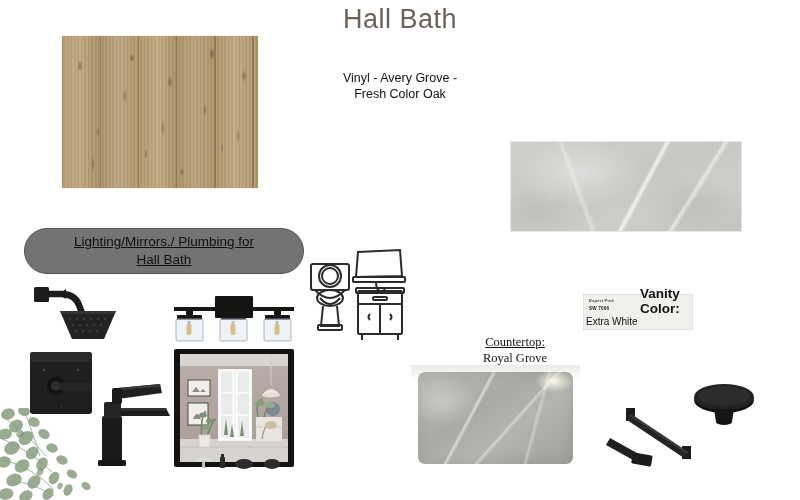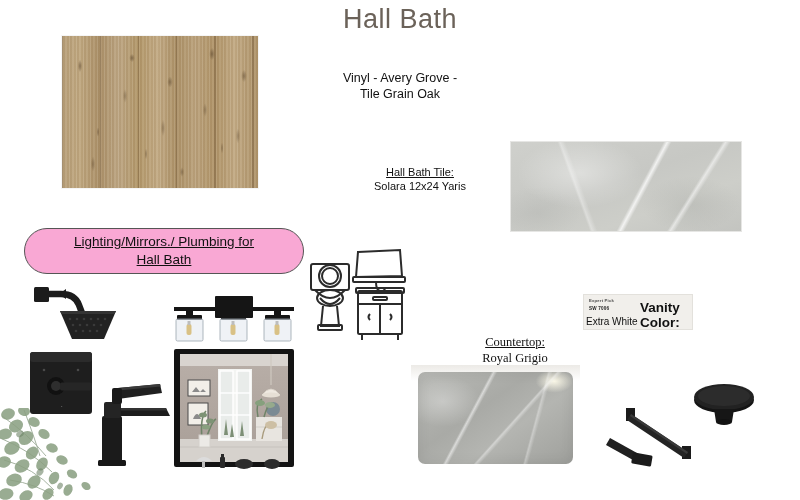--- a/index.html
+++ b/index.html
@@ -69,34 +69,34 @@
       radial-gradient(ellipse 90px 50px at 30% 35%, rgba(255,255,255,.38), transparent 70%),
       radial-gradient(ellipse 70px 40px at 78% 70%, rgba(160,162,158,.30), transparent 70%),
       radial-gradient(ellipse 60px 38px at 12% 80%, rgba(170,172,168,.28), transparent 70%),
       linear-gradient(160deg,#cfd0cc 0%, #c7c8c4 45%, #cdcec9 70%, #c3c4c0 100%);
     border:1px solid #e6e6e4;
   }
 
   
   .pill{
     position:absolute;left:24px;top:228px;width:278px;height:44px;
-    border:1px solid #555;border-radius:26px;background:#f9a8d4;
+    border:1px solid #555;border-radius:26px;background:#737373;
     display:flex;align-items:center;justify-content:center;
     font-size:13.5px;color:#111;line-height:1.35;text-align:center;
   }
   .pill span{text-decoration:underline;}
 
   
   .chip{
     position:absolute;left:583px;top:294px;width:108px;height:34px;
     background:#f1efeb;border:1px solid #e3e1dc;
   }
   .chip .exp{position:absolute;left:5px;top:3px;font-size:4.2px;font-weight:700;color:#4a4a4a;letter-spacing:.2px;}
   .chip .sw{position:absolute;left:5px;top:11px;font-size:4.6px;font-weight:700;color:#222;letter-spacing:.2px;}
-  .vanity-head{position:absolute;left:640px;top:300px;font-size:13.5px;font-weight:700;color:#111;}
+  .vanity-head{position:absolute;left:640px;top:286px;font-size:13.5px;font-weight:700;color:#111;}
   .vanity-name{position:absolute;left:586px;top:316px;font-size:10px;color:#111;}
 
   
   .slab{
     position:absolute;left:418px;top:372px;width:155px;height:92px;border-radius:7px;
     background:
       linear-gradient(118deg, rgba(255,255,255,0) 36%, rgba(255,255,255,.55) 37.2%, rgba(255,255,255,0) 39%),
       linear-gradient(132deg, rgba(255,255,255,0) 58%, rgba(255,255,255,.42) 59%, rgba(255,255,255,0) 61%),
       linear-gradient(105deg, rgba(255,255,255,0) 72%, rgba(255,255,255,.35) 73%, rgba(255,255,255,0) 75%),
       radial-gradient(ellipse 26px 16px at 88% 10%, rgba(255,252,235,.95), transparent 72%),
@@ -116,29 +116,25 @@
 <body>
 
 <div id="board">
 
   <div class="board-title">Hall Bath</div>
 
   <div class="wood"></div>
 
   <div class="lbl" style="left:298px;top:70px;width:204px;font-size:12.5px;">
     <span class="sub">Vinyl - Avery Grove -</span>
-    <span class="sub">Tile Grain Oak</span>
+    <span class="sub">Fresh Color Oak</span>
   </div>
 
   <div class="tile"></div>
 
-  <div class="lbl" style="left:332px;top:165px;width:176px;font-size:11px;">
-    <span class="hd">Hall Bath Tile:</span>
-    <span class="sub">Solara 12x24 Yaris</span>
-  </div>
 
   <div class="pill">
     <div>
       <span>Lighting/Mirrors./ Plumbing for</span><br>
       <span>Hall Bath</span>
     </div>
   </div>
 
   <svg class="art" style="left:30px;top:283px;" width="92" height="62" viewBox="0 0 92 62">
     <rect x="4" y="4" width="15" height="15" rx="1.5" fill="#1c1c1c"></rect>
@@ -351,21 +347,21 @@
 
   <div class="chip">
     <div class="exp">Expert Pick</div>
     <div class="sw">SW 7006</div>
   </div>
   <div class="vanity-head">Vanity Color:</div>
   <div class="vanity-name">Extra White</div>
 
   <div class="lbl" style="left:432px;top:334px;width:166px;font-size:12.5px;text-align:center;font-family:Liberation Serif, serif;">
     <span class="hd">Countertop:</span>
-    <span class="sub">Royal Grigio</span>
+    <span class="sub">Royal Grove</span>
   </div>
   <div class="slab-glow"></div>
   <div class="slab"></div>
 
 
   <svg class="art" style="left:606px;top:376px;" width="170" height="104" viewBox="0 0 170 104">
 
     <g>
       <ellipse cx="118" cy="24" rx="30" ry="13" fill="#141414"></ellipse>
       <ellipse cx="118" cy="21" rx="30" ry="13" fill="#222"></ellipse>

